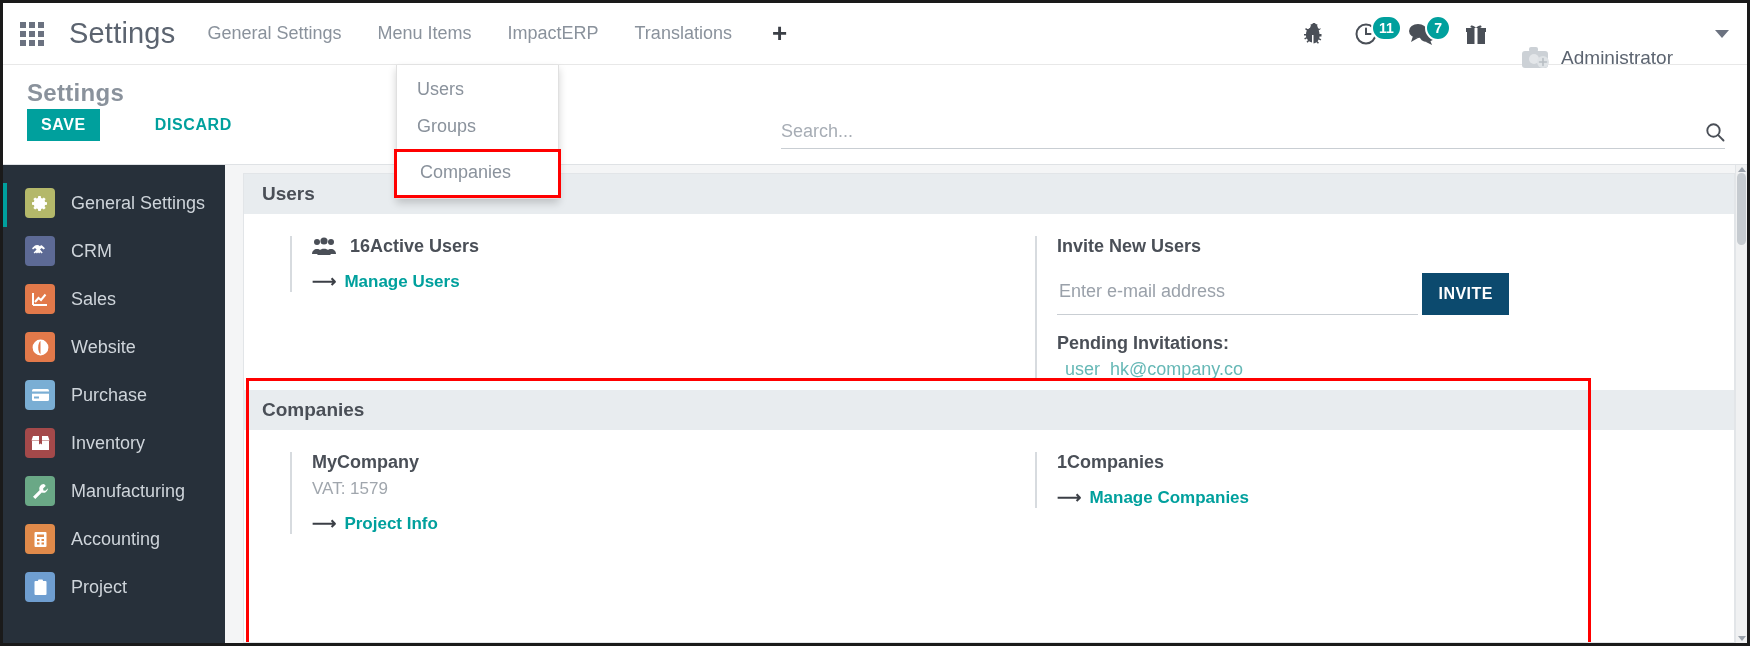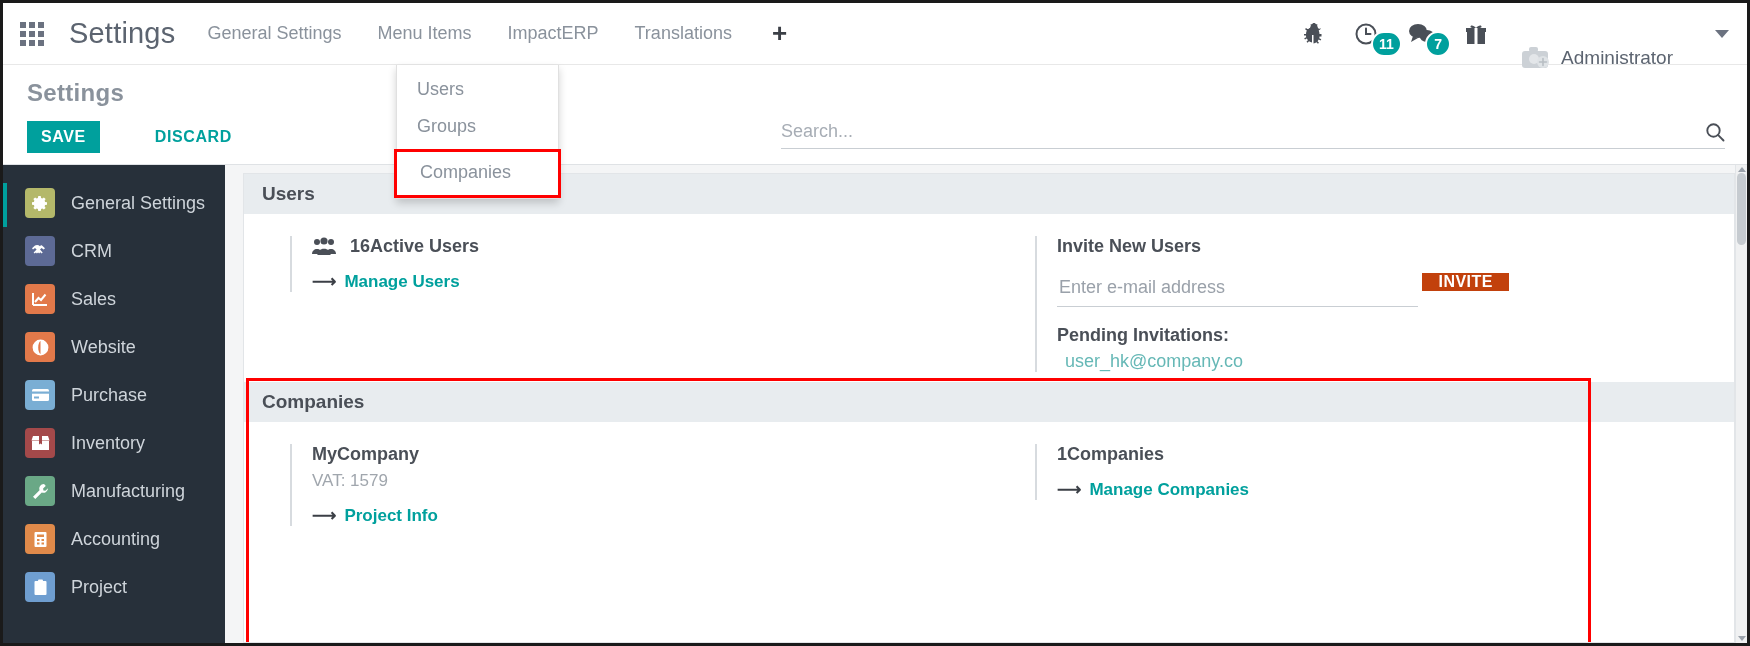--- a/index.html
+++ b/index.html
@@ -57,21 +57,21 @@
   .sys-right {
     margin-left: auto; display: flex; align-items: center;
     padding-right: 18px; gap: 0;
   }
   .sys-icon {
     position: relative; width: 54px; height: 62px;
     display: flex; align-items: center; justify-content: center;
     cursor: pointer; color: #4a4f57;
   }
   .badge {
-    position: absolute; top: 28px; left: 30px;
+    position: absolute; top: 12px; left: 30px;
     min-width: 26px; height: 26px; padding: 0 6px;
     border-radius: 13px; background: #00a09d; color: #fff;
     font-size: 14px; font-weight: 700;
     display: flex; align-items: center; justify-content: center;
     border: 2px solid #fff;
   }
   .user-box { display: flex; align-items: center; gap: 10px; padding: 0 8px 0 18px; cursor: pointer; margin-top: 48px; }
   .user-name { font-size: 19px; color: #5c6470; }
   .caret-down {
     width: 0; height: 0; margin-left: 34px;
@@ -99,21 +99,21 @@
 
   
   .ctrl {
     position: relative; height: 100px; background: #fff;
     border-bottom: 1px solid #dfe2e5;
     display: flex; align-items: flex-start;
     z-index: 20;
   }
   .ctrl-left { padding: 14px 0 0 24px; width: 370px; }
   .ctrl-title { font-size: 24px; color: #8a929c; font-weight: 700; letter-spacing: .3px; }
-  .btn-row { margin-top: 14px; display: flex; align-items: center; gap: 14px; }
+  .btn-row { margin-top: 2px; display: flex; align-items: center; gap: 14px; }
   .btn-save {
     background: #00a09d; color: #fff; border: none;
     padding: 7px 14px; font-size: 16px; font-weight: 700;
     letter-spacing: .6px; cursor: pointer;
     font-family: "Liberation Sans", sans-serif;
   }
   .btn-discard {
     background: none; border: none; color: #00a09d;
     font-size: 16px; font-weight: 700; letter-spacing: .6px; cursor: pointer;
     font-family: "Liberation Sans", sans-serif;
@@ -185,22 +185,22 @@
     margin-top: 16px; display: flex; align-items: stretch;
     max-width: 452px;
   }
   .field-line input {
     flex: 1; border: none; border-bottom: 1px solid #c9ced3;
     outline: none; font-size: 18px; color: #5c6470; padding: 4px 2px 8px 2px;
     background: transparent; font-family: "Liberation Sans", sans-serif;
   }
   .field-line input::placeholder { color: #9aa1aa; }
   .btn-invite {
-    background: #c2410c; color: #fff; border: none;
-    padding: 0 16px; font-size: 16px; font-weight: 700; letter-spacing: .5px;
+    background: #0c4a6e; color: #fff; border: none;
+    padding: 12px 16px; font-size: 16px; font-weight: 700; letter-spacing: .5px;
     cursor: pointer; margin-left: 4px; align-self: flex-start;
     font-family: "Liberation Sans", sans-serif;
   }
   .pending-title { margin-top: 18px; font-size: 18px; font-weight: 700; color: #4a4f57; }
   .pending-mail { margin-top: 5px; font-size: 18px; color: #66b8b6; padding-left: 8px; }
   .muted { font-size: 17px; color: #a0a6ad; margin-top: 6px; }
   .red-box {
     position: absolute; border: 3px solid #ff0000; pointer-events: none; z-index: 30;
   }
   

